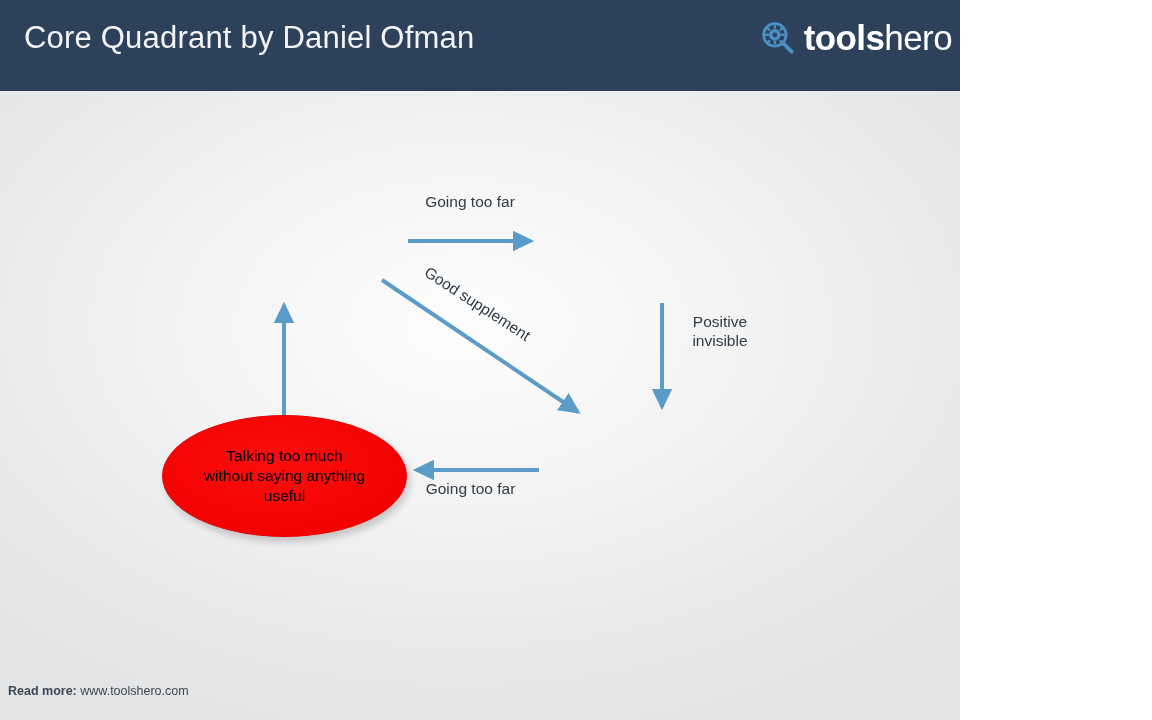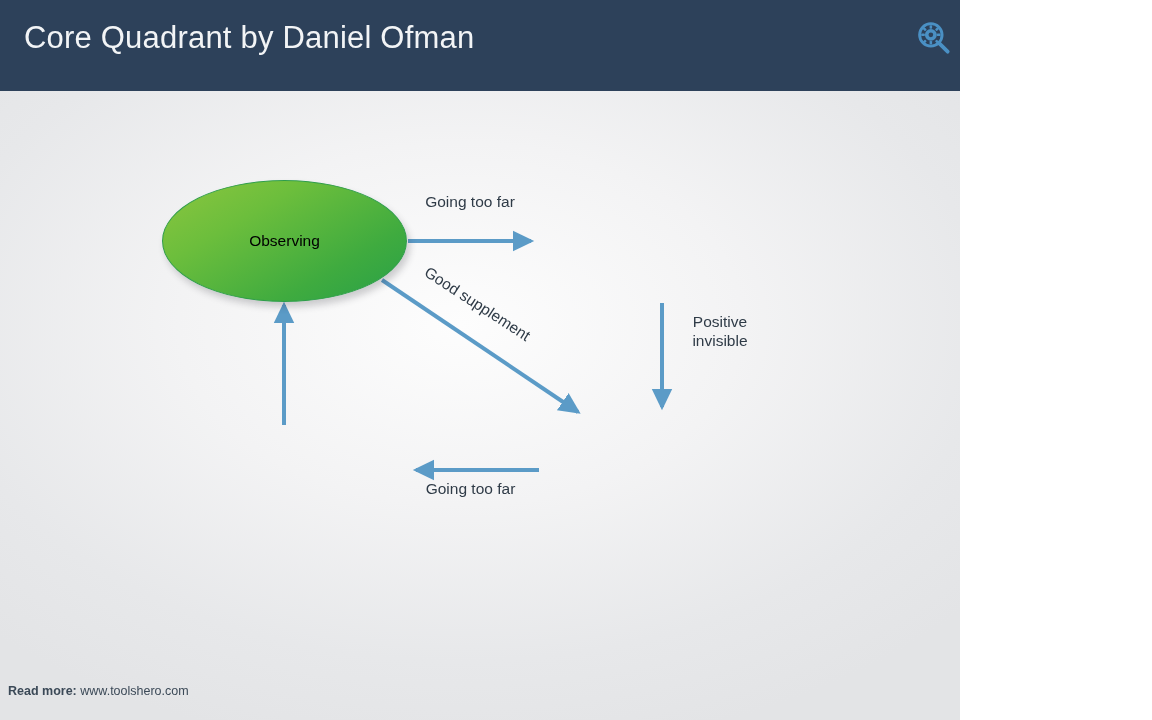--- a/index.html
+++ b/index.html
@@ -168,20 +168,21 @@
             <rect x="23.2" y="15.1" width="4.0" height="2.8" rx="0.8"></rect>
             <rect x="8.2" y="8.2" width="2.8" height="4.0" rx="0.8" transform="rotate(-45 9.6 10.2)"></rect>
             <rect x="22.0" y="22.0" width="2.8" height="4.0" rx="0.8" transform="rotate(-45 23.4 24.0)"></rect>
             <rect x="22.0" y="8.2" width="2.8" height="4.0" rx="0.8" transform="rotate(45 23.4 10.2)"></rect>
             <rect x="8.2" y="22.0" width="2.8" height="4.0" rx="0.8" transform="rotate(45 9.6 24.0)"></rect>
           </g>
           <circle cx="16.5" cy="16.5" r="2.6" fill="#2d415a"></circle>
           <line x1="25.6" y1="25.6" x2="35.2" y2="35.2" stroke="#4a90c4" stroke-width="4.2" stroke-linecap="round"></line>
         </svg>
       </span>
+      <span id="logo-text"><span class="b">tools</span><span class="n">hero</span></span>
     </div>
   </div>
 
   <div id="diagram">
 
     <svg id="edges" viewBox="0 0 960 600">
       <defs>
         <marker id="ah" markerWidth="6" markerHeight="6" refX="4.6" refY="3" orient="auto" markerUnits="strokeWidth">
           <path d="M0,0.4 L5.4,3 L0,5.6 z" fill="#5b9bc7"></path>
         </marker>
@@ -191,25 +192,27 @@
 
       <line x1="662" y1="228" x2="662" y2="332" stroke="#5b9bc7" stroke-width="4" marker-end="url(#ah)"></line>
 
       <line x1="539" y1="395" x2="416" y2="395" stroke="#5b9bc7" stroke-width="4" marker-end="url(#ah)"></line>
 
       <line x1="284" y1="350" x2="284" y2="230" stroke="#5b9bc7" stroke-width="4" marker-end="url(#ah)"></line>
 
       <line x1="382" y1="205" x2="578" y2="337" stroke="#5b9bc7" stroke-width="4" marker-end="url(#ah)"></line>
     </svg>
 
-    <div class="node" id="node-core">
-      <span class="label">Observing</span>
+
+
+    <div class="node" id="node-allergy">
+      <span class="label">Talking too much
+without saying anything
+useful</span>
     </div>
-
-
 
 
     <div class="edge-label" id="lbl-top">Going too far</div>
 
     <div class="edge-label" id="lbl-right">Positive
 invisible</div>
 
     <div class="edge-label" id="lbl-bottom">Going too far</div>
 
 

